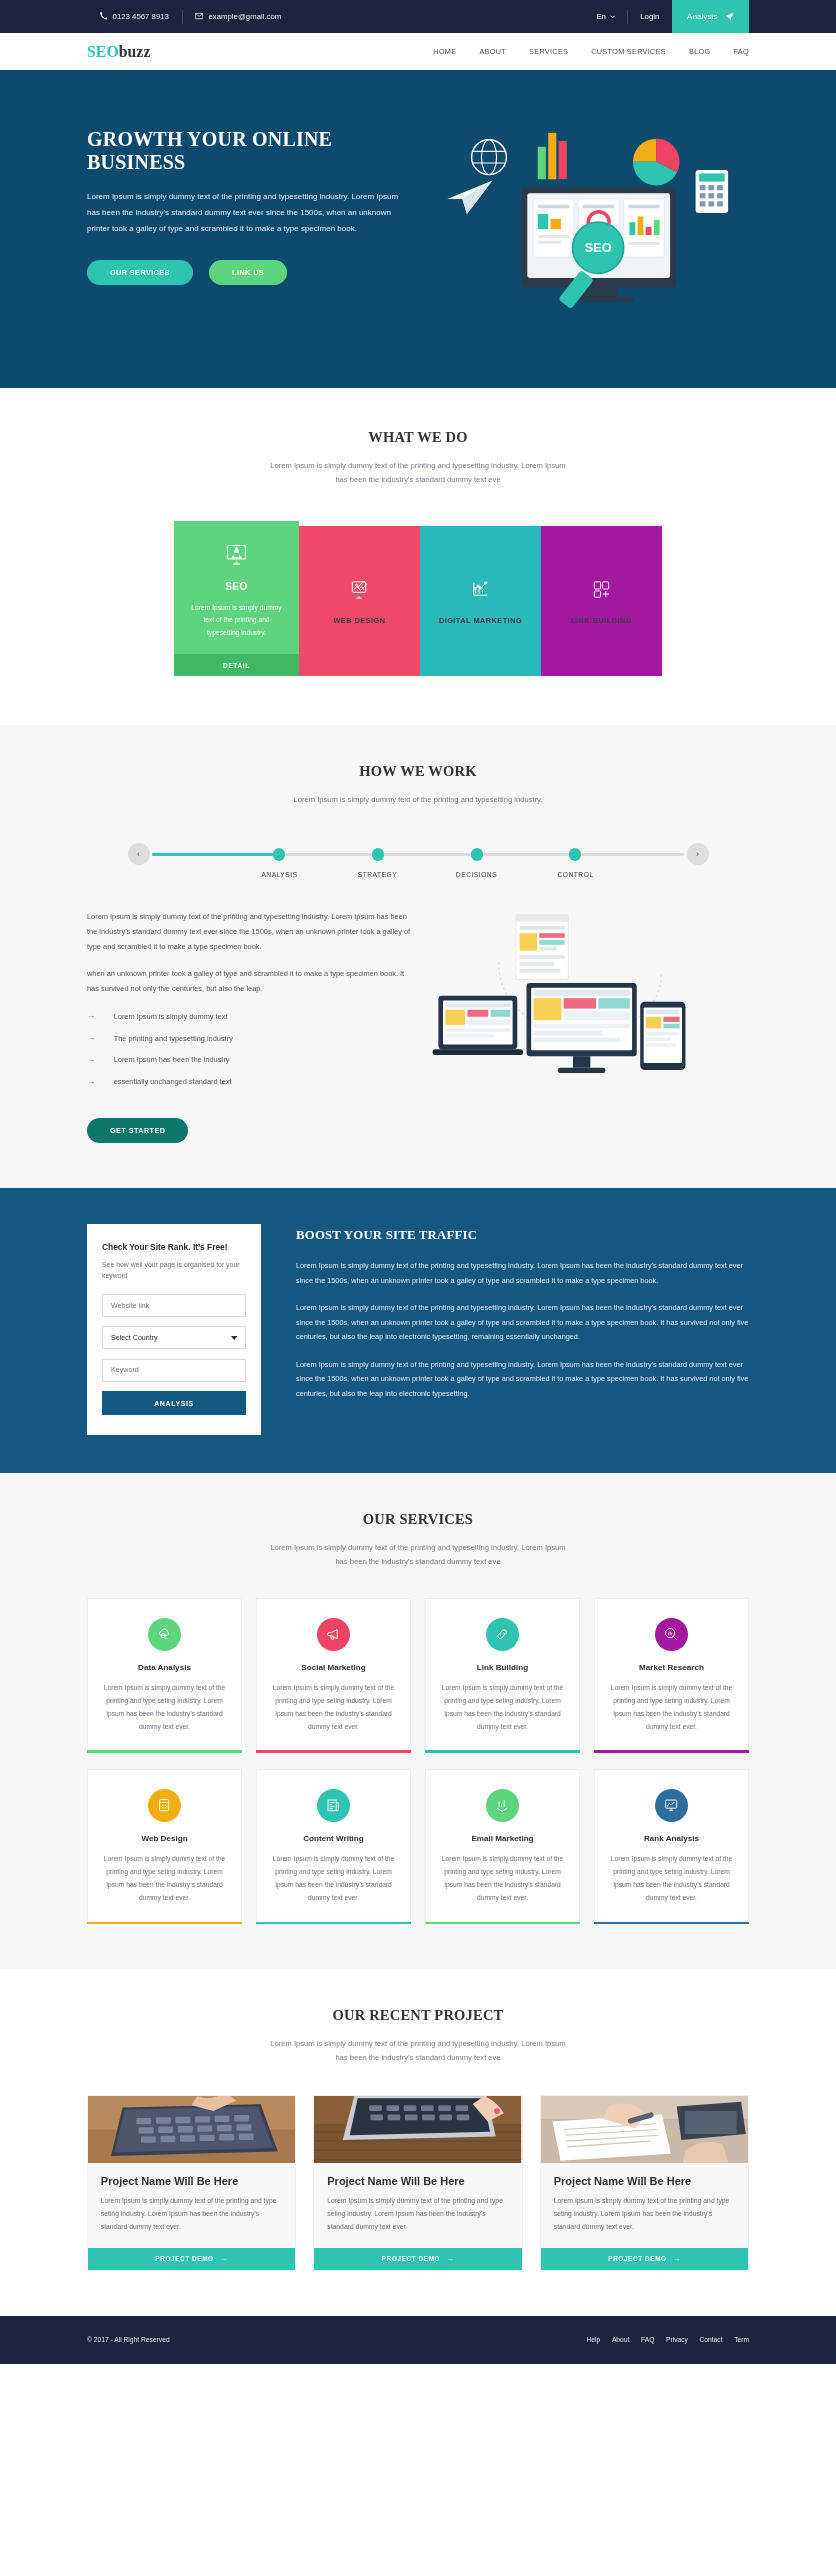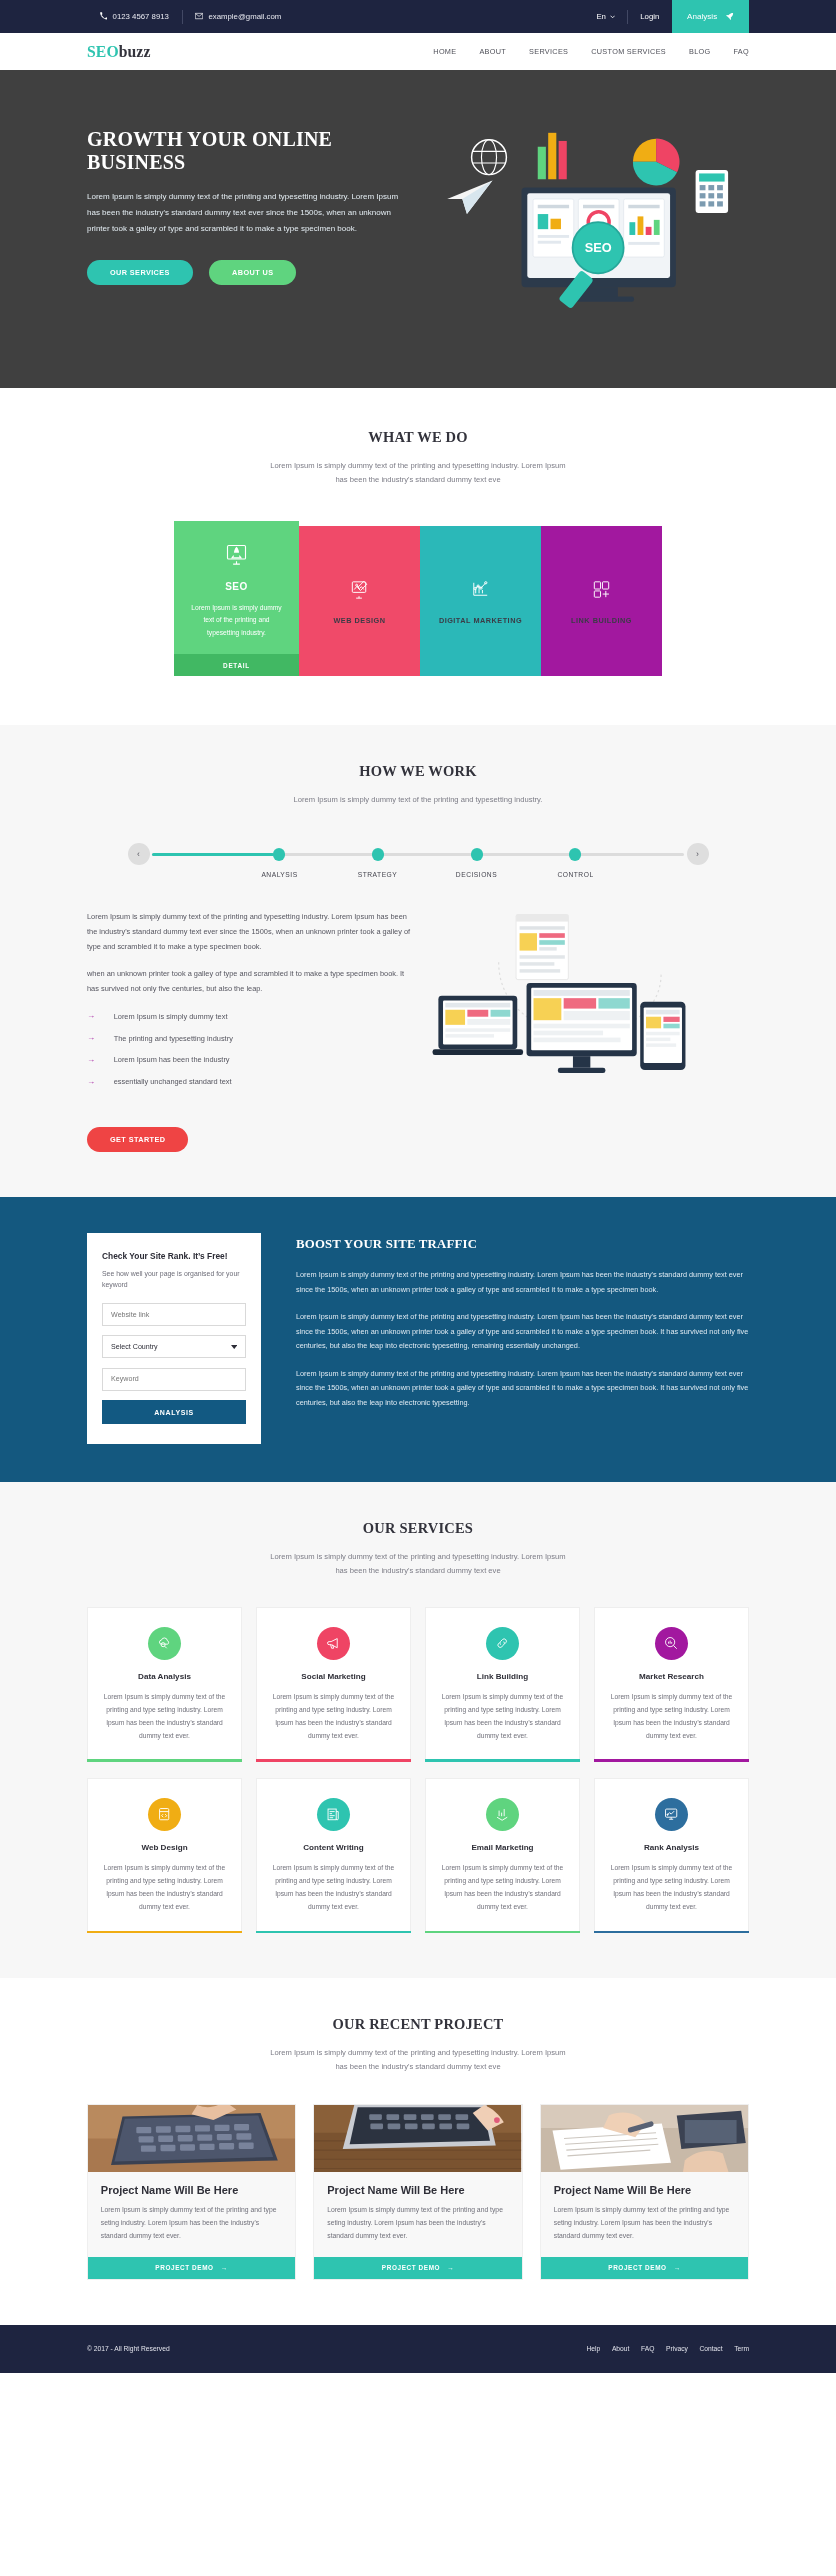--- a/index.html
+++ b/index.html
@@ -36,21 +36,21 @@
   .logo { font-family: "Liberation Serif", serif; font-size: 15.7px; font-weight: 700; letter-spacing: 0.1px; }
   .logo .a { color: #2ec4b0; }
   .logo .b { color: #33333c; }
   .mainnav { margin-left: auto; display: flex; align-items: center; gap: 15px; }
   .mainnav a {
     color: #4f5059; text-decoration: none; font-size: 7.3px;
     letter-spacing: 0.3px; cursor: pointer; padding-left: 8px;
   }
 
   
-  .hero { background: #404040; color: #fff; padding: 36px 0 38px; overflow: hidden; }
+  .hero { background: #0c4a6e; color: #fff; padding: 36px 0 38px; overflow: hidden; }
   .hero-inner { width: 662px; margin: 0 auto; display: flex; align-items: flex-start; }
   .hero-left { width: 325px; padding-top: 22px; }
   .hero-h1 {
     font-family: "Liberation Serif", serif; font-size: 20px; font-weight: 700;
     letter-spacing: 0.2px; margin-bottom: 15px;
   }
   .hero-p { font-size: 8px; line-height: 2.0; color: #e4edf3; margin-bottom: 23px; }
   .hero-btns { display: flex; gap: 16.3px; }
   .btn-pill {
     border-radius: 23px; padding: 8.1px 23px; font-size: 7.3px; font-weight: 700;
@@ -106,21 +106,21 @@
   .tl-label { position: absolute; top: 30px; font-size: 6.7px; letter-spacing: 0.5px;
     color: #44444e; transform: translateX(-50%); }
 
   .hww-body { width: 662px; margin: 28px auto 0; display: flex; }
   .hww-left { width: 325px; }
   .hww-left p { font-size: 7.4px; line-height: 2.0; color: #55555f; margin-bottom: 12.8px; }
   .hww-list { list-style: none; margin: 15px 0 0; }
   .hww-list li { display: flex; align-items: center; gap: 18.6px; margin-bottom: 12.8px;
     font-size: 7.4px; color: #55555f; }
   .hww-arrow { color: #a2189f; font-size: 8.1px; }
-  .btn-started { margin-top: 28px; background: #ef4444; }
+  .btn-started { margin-top: 19px; background: #0f766e; }
   .hww-right { flex: 1; position: relative; height: 174px; margin-left: 17.4px; }
 
   
   .boost { background: #14587f; padding: 36px 0 38px; }
   .boost-inner { width: 662px; margin: 0 auto; display: flex; gap: 35px; }
   .rank-card { width: 174px; background: #fff; padding: 17.4px 15px 20px; align-self: flex-start; }
   .rank-card h4 { font-size: 8.4px; color: #2c2c36; margin-bottom: 7px; }
   .rank-card .sub { font-size: 6.9px; color: #6d6d78; line-height: 1.65; margin-bottom: 12.8px; }
   .fld {
     width: 100%; border: 0.6px solid #d9d9d9; height: 23px; padding: 0 8.1px;
@@ -243,21 +243,21 @@
   </div>
 </div>
 
 <div class="hero">
   <div class="hero-inner">
     <div class="hero-left">
       <h1 class="hero-h1">GROWTH YOUR ONLINE BUSINESS</h1>
       <p class="hero-p">Lorem Ipsum is simply dummy text of the printing and typesetting industry. Lorem Ipsum has been the industry's standard dummy text ever since the 1500s, when an unknown printer took a galley of type and scrambled it to make a type specimen book.</p>
       <div class="hero-btns">
         <button class="btn-pill btn-teal">OUR SERVICES</button>
-        <button class="btn-pill btn-green">ABOUT US</button>
+        <button class="btn-pill btn-green">LINK US</button>
       </div>
     </div>
     <div class="hero-right">
       <svg width="325" height="244" viewBox="0 0 560 420">
 
         <rect x="196" y="70" width="14" height="56" fill="#5fd47f"></rect>
         <rect x="214" y="46" width="14" height="80" fill="#f0ad14"></rect>
         <rect x="232" y="60" width="14" height="66" fill="#ef4464"></rect>
 
         <circle cx="112" cy="88" r="30" fill="none" stroke="#fff" stroke-width="2.5"></circle>

